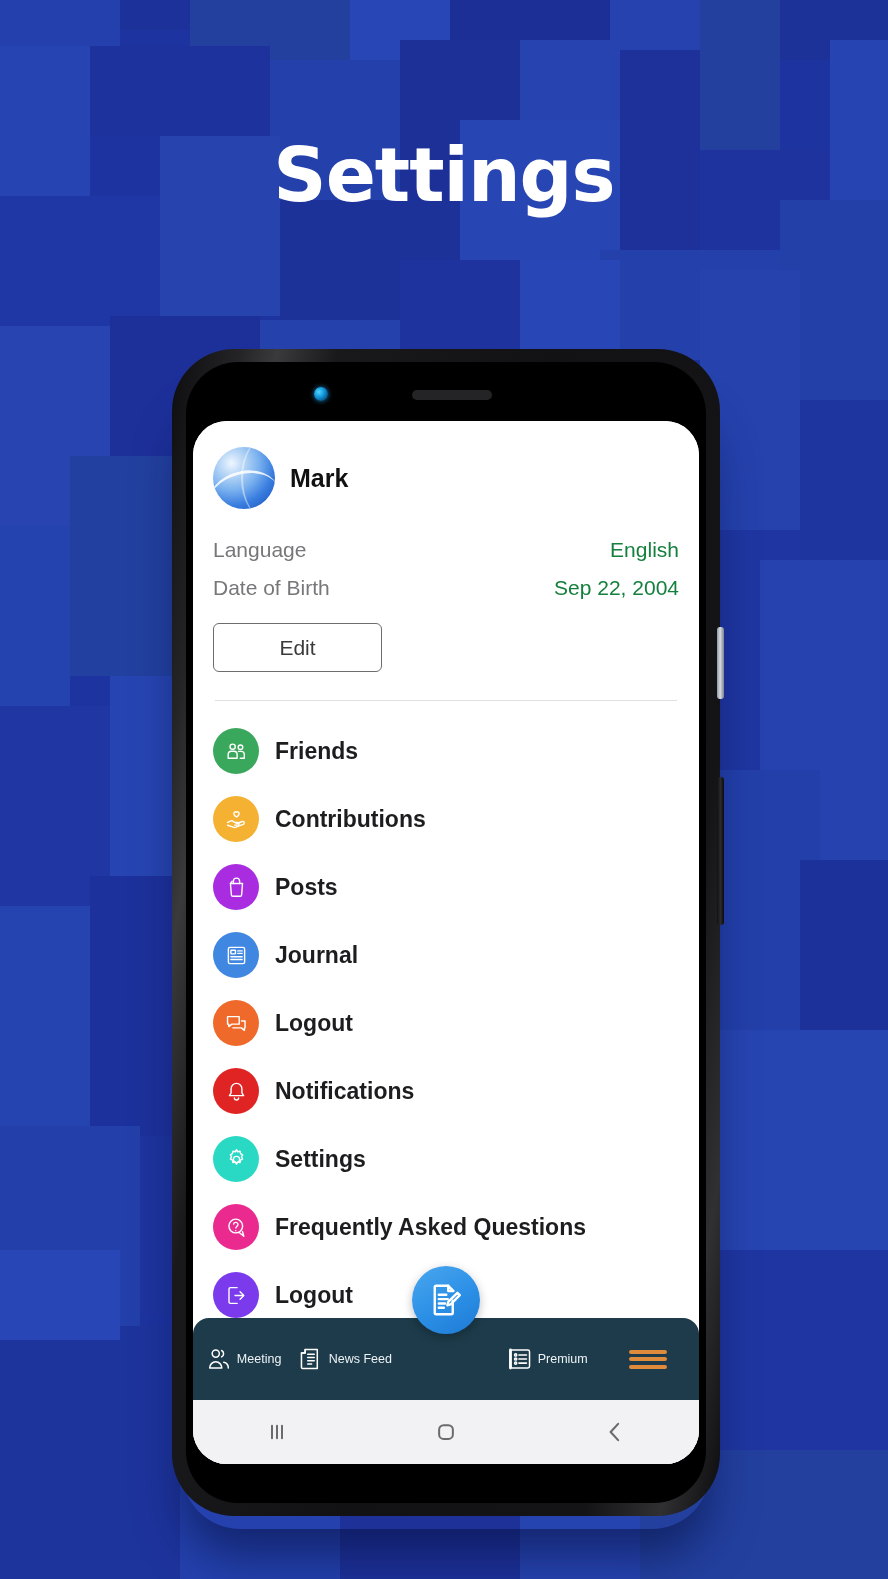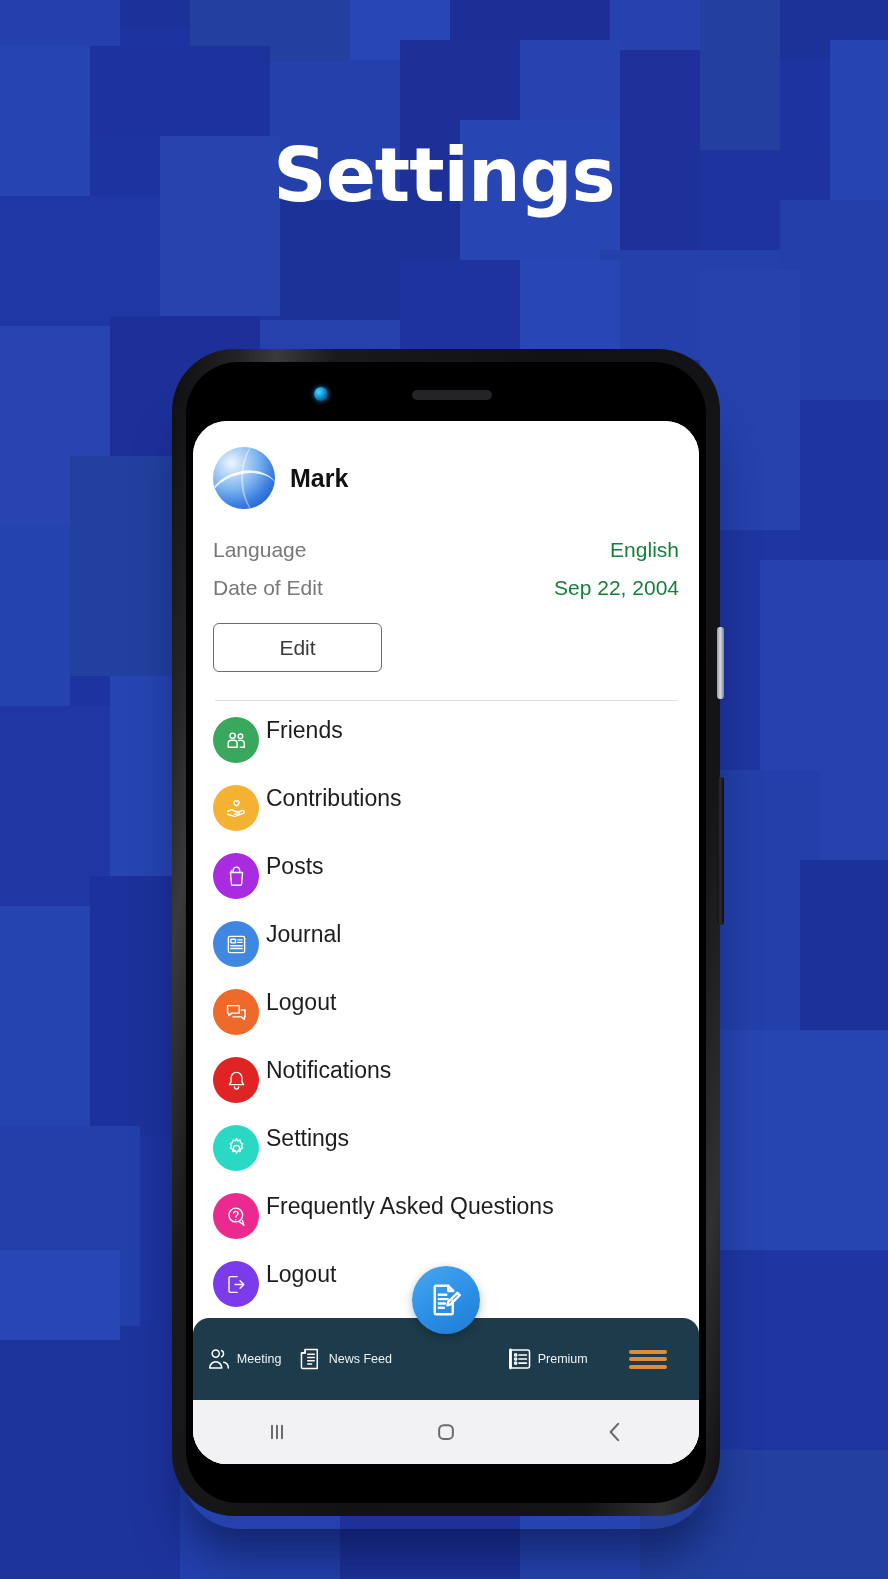--- a/index.html
+++ b/index.html
@@ -87,21 +87,21 @@
   .info-value{font-size:21px;color:#15803d;}
 
   #edit-button{
     margin-top:16px;width:167px;height:47px;border:1.4px solid #6d6d70;border-radius:6px;
     background:#fff;display:flex;align-items:center;justify-content:center;
     font-size:21px;color:#3a3a3c;cursor:pointer;
   }
   #divider{height:1px;background:#e0e0e2;margin:28px 2px 0 2px;}
 
   #menu{padding:16px 20px 0 20px;flex:1;}
-  .menu-item{display:flex;align-items:flex-start;gap:7px;height:68px;cursor:pointer;}
+  .menu-item{display:flex;align-items:center;gap:16px;height:68px;cursor:pointer;font-weight:bold;}
   .menu-icon{
     width:46px;height:46px;border-radius:50%;flex:none;
     display:flex;align-items:center;justify-content:center;
   }
   .menu-icon svg{width:25px;height:25px;display:block;}
   .menu-label{font-size:23px;color:#1d1d1f;}
 
   
   #bottom-nav{
     position:absolute;left:0;right:0;bottom:64px;height:82px;
@@ -213,21 +213,21 @@
           <div id="avatar"></div>
           <div id="user-name">Mark</div>
         </div>
 
         <div id="info-list">
           <div class="info-row">
             <span class="info-label">Language</span>
             <span class="info-value">English</span>
           </div>
           <div class="info-row">
-            <span class="info-label">Date of Edit</span>
+            <span class="info-label">Date of Birth</span>
             <span class="info-value">Sep 22, 2004</span>
           </div>
         </div>
 
         <div id="edit-button">Edit</div>
         <div id="divider"></div>
       </div>
 
       <div id="menu">
           <div class="menu-item">

